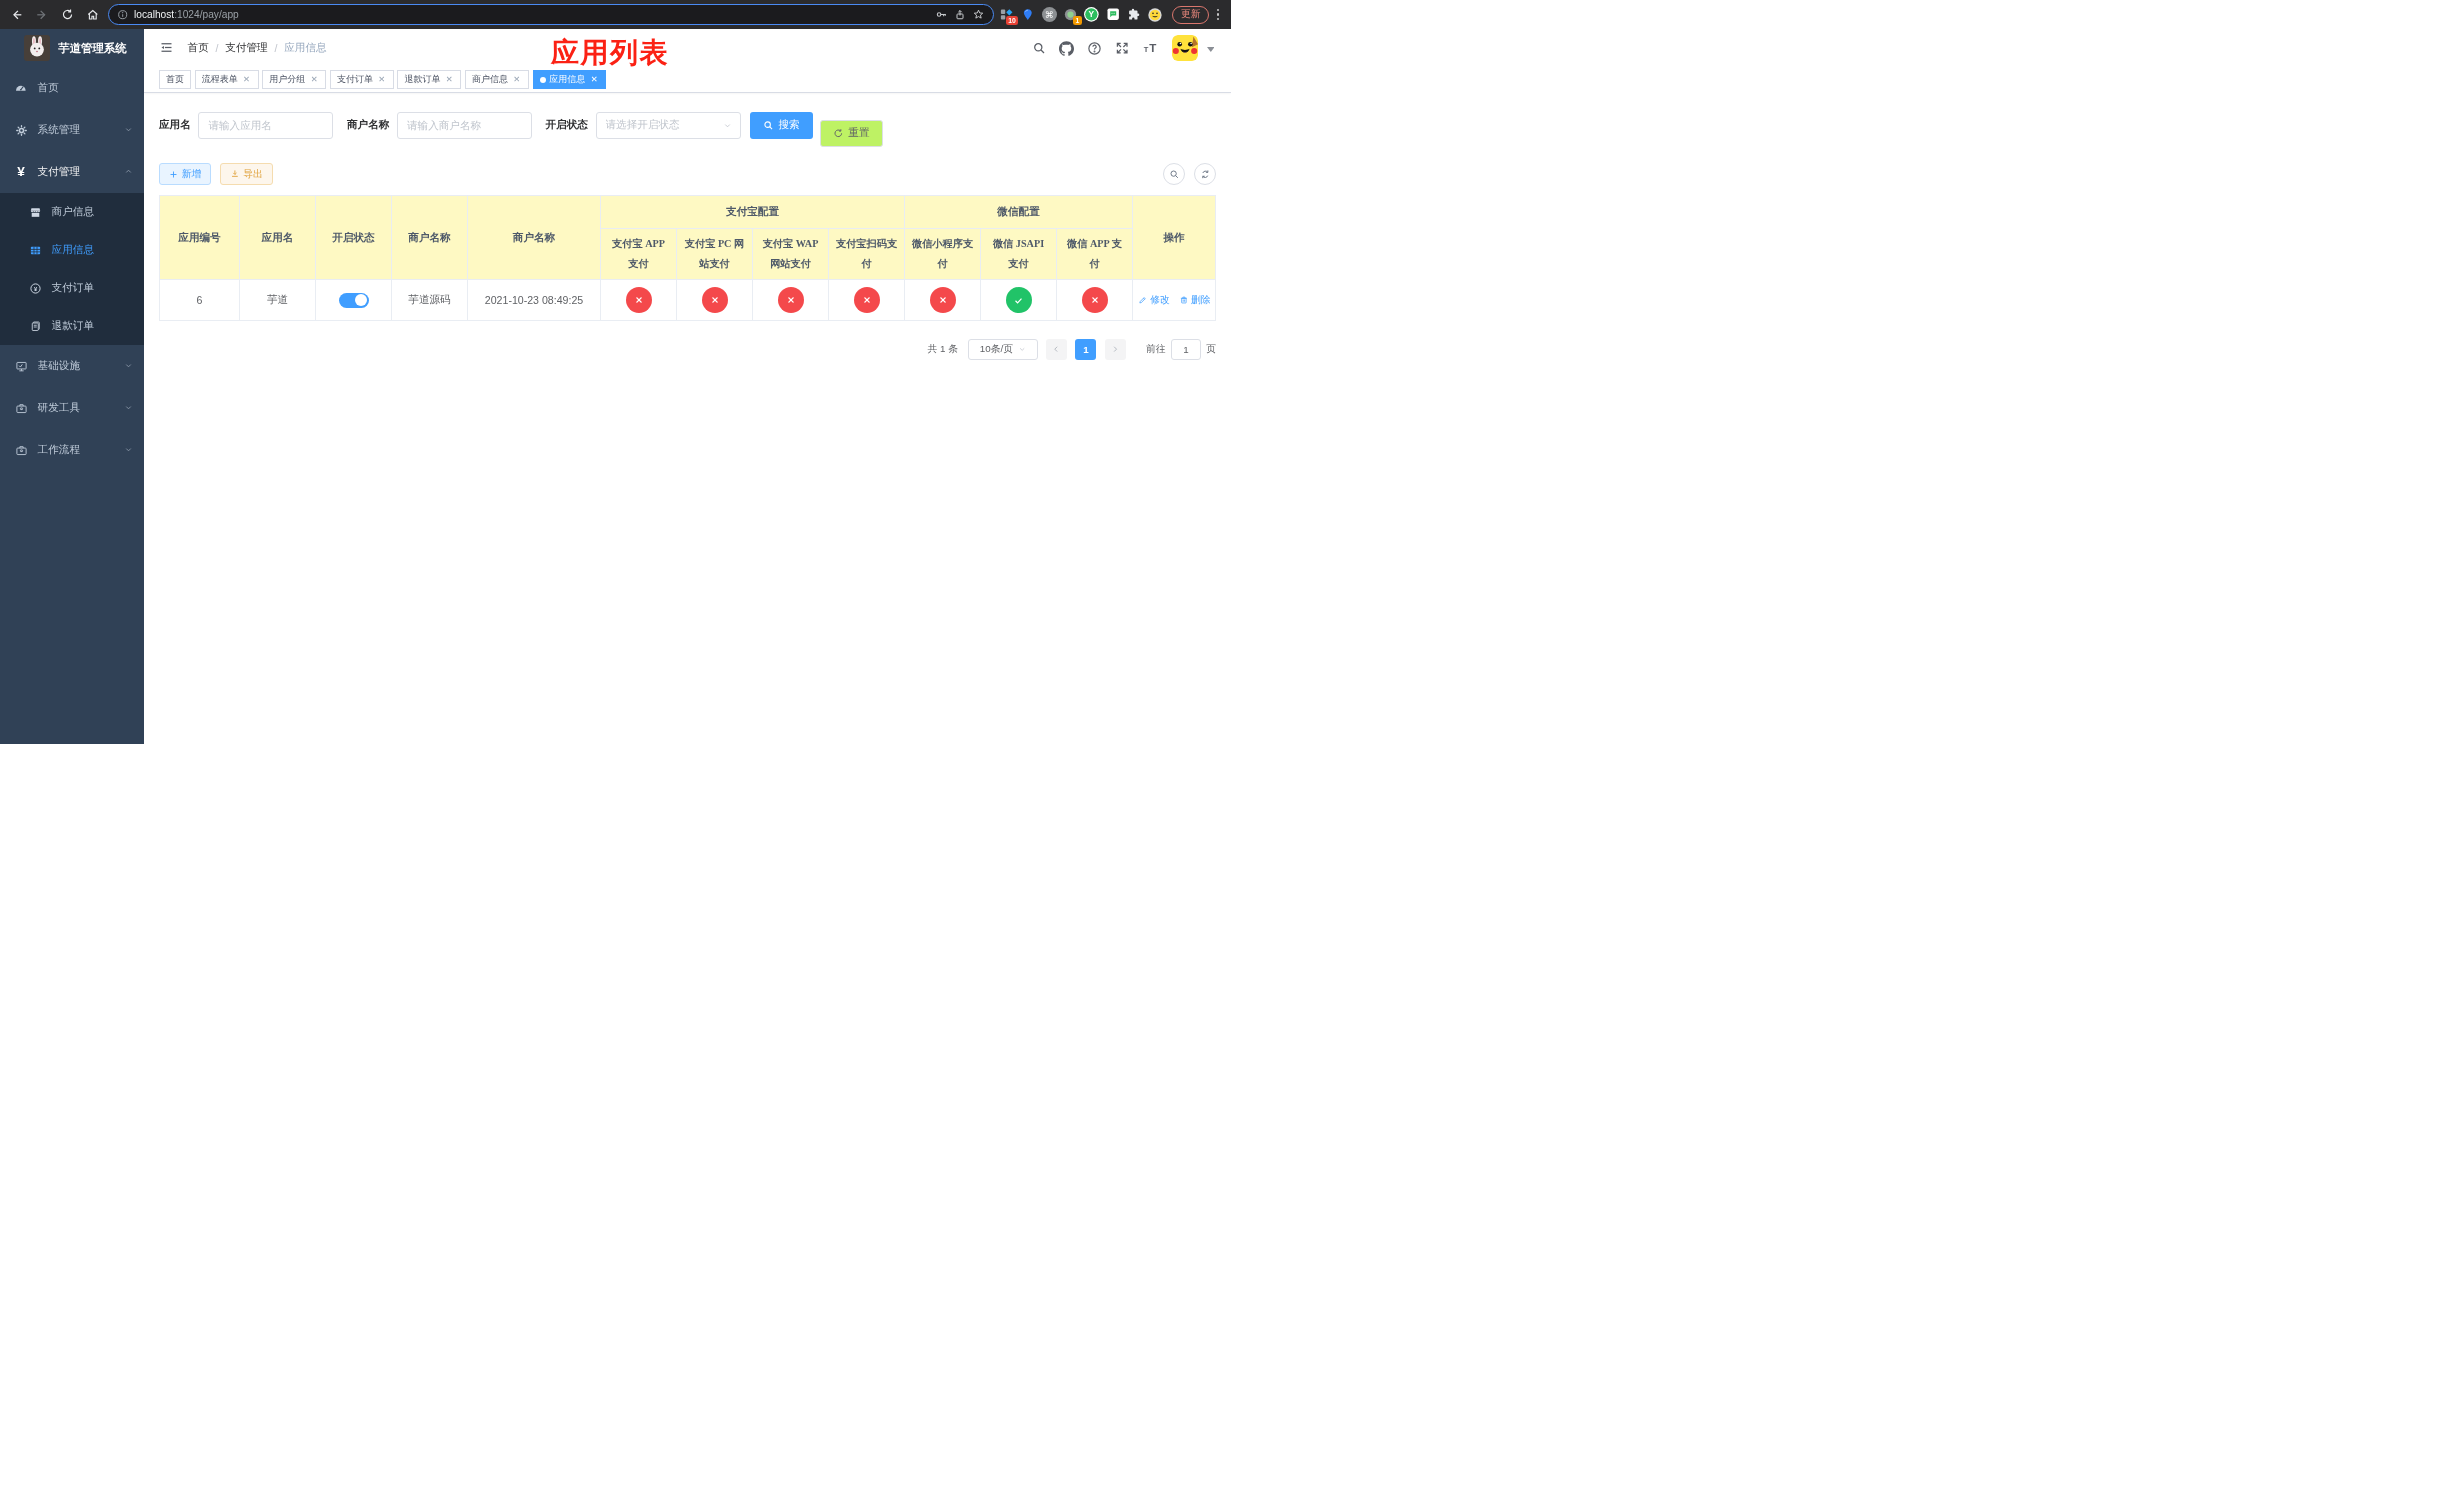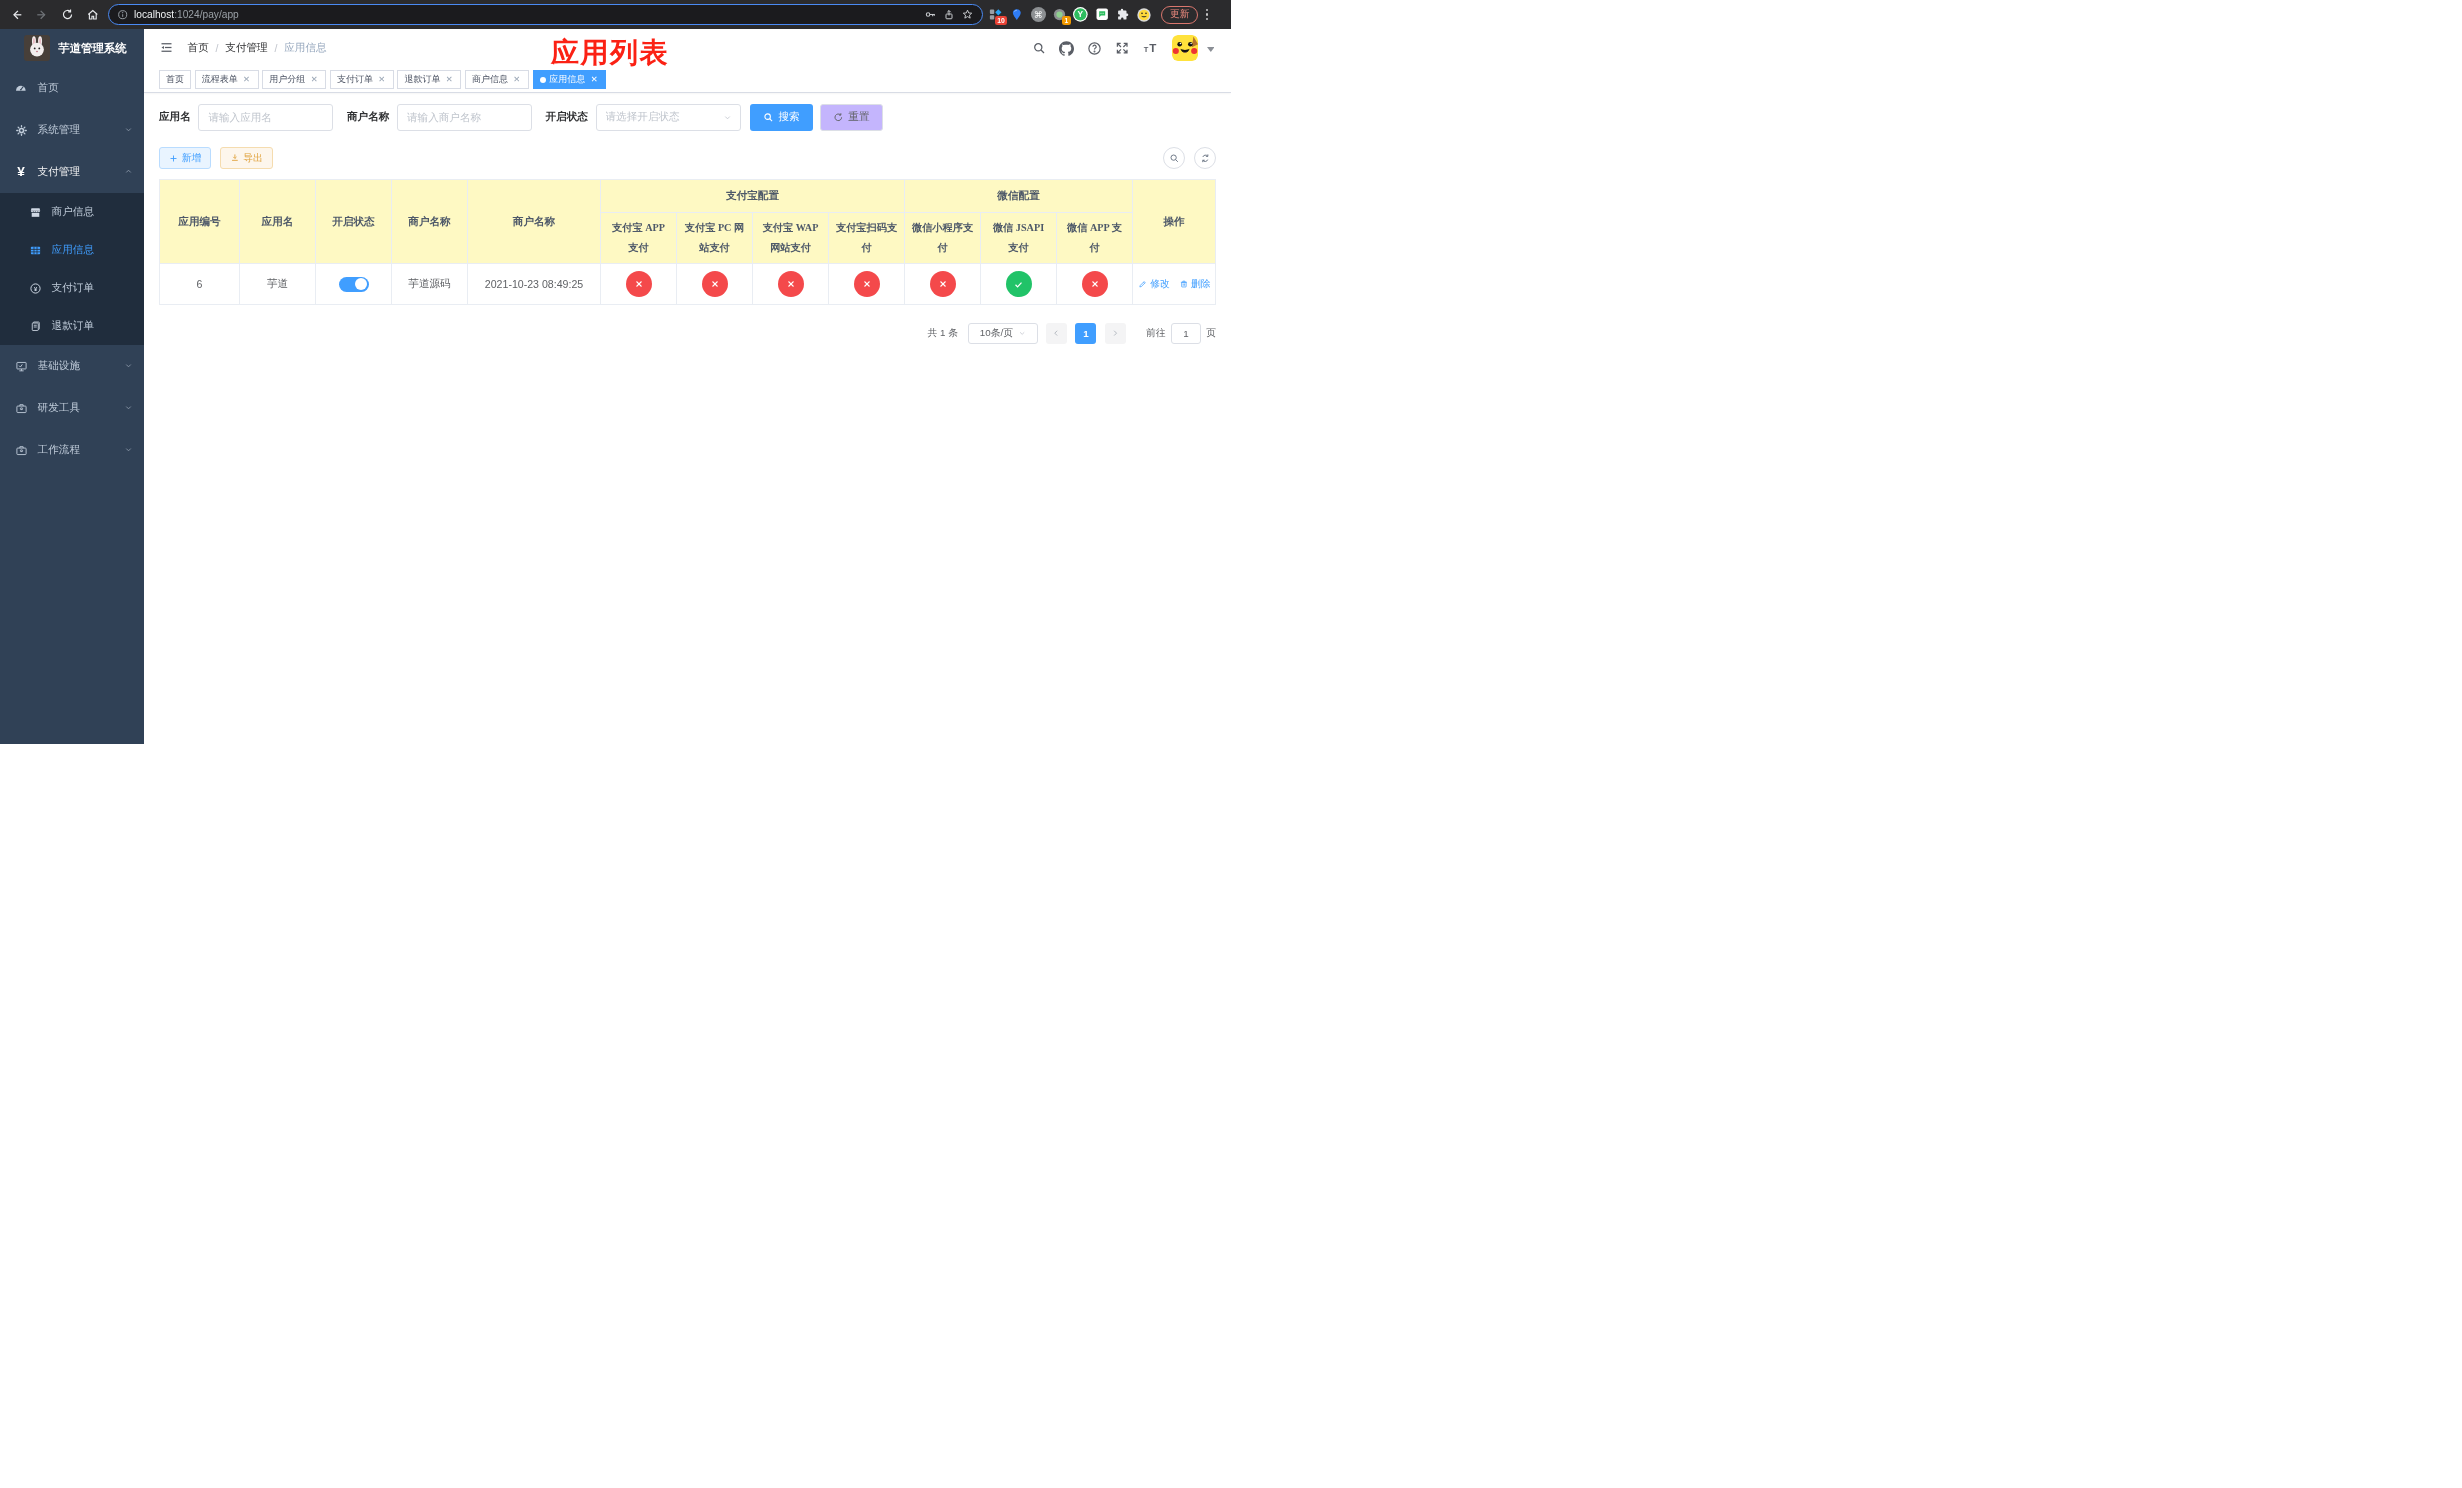--- a/index.html
+++ b/index.html
@@ -1,21 +1,21 @@
 <!DOCTYPE html>
 <html style="font-size:12px"><head>
 <meta charset="utf-8">
 <style>
   * { margin:0; padding:0; box-sizing:border-box; }
   html,body { background:#fff; }
   body { font-family:"Liberation Sans","DejaVu Sans",sans-serif; font-size:10.6px; color:#303133; }
   .screen { position:relative; width:1231px; height:744px; overflow:hidden; background:#fff; }
 
   
-  .browser-bar { height:29px; background:#2b2b2d; display:flex; align-items:center; padding:0 20px 0 6px; gap:4.5px; }
+  .browser-bar { height:29px; background:#2b2b2d; display:flex; align-items:center; padding:0 9px 0 6px; gap:4.5px; }
   .bbtn { width:21px; height:21px; display:flex; align-items:center; justify-content:center; border-radius:4.5px; flex:0 0 auto; }
   .bbtn svg { display:block; }
   .url-pill { flex:1 1 auto; height:21px; background:#1b1b1e; border:1.5px solid #4a8af4; border-radius:10.6px; display:flex; align-items:center; padding:0 7.6px; gap:6px; min-width:0; }
   .url-text { flex:1 1 auto; white-space:nowrap; overflow:hidden; font-size:10.2px; }
   .url-host { color:#f1f3f4; }
   .url-rest { color:#9aa0a6; }
   .ext-icon { position:relative; width:16.7px; height:16.7px; display:flex; align-items:center; justify-content:center; flex:0 0 auto; }
   .badge { position:absolute; right:-3px; bottom:-2.3px; font-size:6.8px; line-height:9px; padding:0 2.3px; border-radius:2.3px; color:#fff; font-weight:bold; }
   .badge.red { background:#e94235; }
   .badge.orange { background:#f29900; }
@@ -72,21 +72,21 @@
 
   .search-row { display:flex; align-items:center; gap:7.6px; }
   .form-label { font-weight:700; color:#303133; font-size:10.6px; margin-left:6px; white-space:nowrap; }
   .form-label:first-child { margin-left:0; }
   .text-input { width:135px; height:27px; border:0.8px solid #dcdfe6; border-radius:3px; padding:0 9px; font-size:10.6px; color:#606266; font-family:inherit; }
   .text-input::placeholder { color:#bfc4cc; }
   .select-box { width:145px; height:27px; border:0.8px solid #dcdfe6; border-radius:3px; display:flex; align-items:center; padding:0 7.6px 0 9px; cursor:pointer; }
   .select-box .sel-text { flex:1 1 auto; color:#bfc4cc; font-size:10.6px; white-space:nowrap; overflow:hidden; }
   .btn { height:27px; display:inline-flex; align-items:center; gap:4.5px; padding:0 12px; border-radius:3px; font-size:10.6px; cursor:pointer; border:0.8px solid transparent; white-space:nowrap; }
   .btn-primary { background:#409eff; color:#fff; }
-  .btn-plain { background:#c4b5fd; border-color:#dcdfe6; color:#606266; }
+  .btn-plain { background:#bef264; border-color:#dcdfe6; color:#606266;margin-top:16px; }
 
   .toolbar-row { display:flex; align-items:center; margin-top:16.7px; }
   .btn-sm { height:22px; padding:0 9px; font-size:9.8px; border-radius:3px; display:inline-flex; align-items:center; gap:3.8px; cursor:pointer; }
   .btn-add { background:#e9f4ff; border:0.8px solid #b9dcff; color:#409eff; margin-right:8.3px; }
   .btn-export { background:#fdf6ec; border:0.8px solid #f5dcaf; color:#e0a23c; }
   .toolbar-right { margin-left:auto; display:flex; gap:9px; }
   .circle-btn { width:22px; height:22px; border-radius:50%; border:0.8px solid #dcdfe6; background:#fff; display:flex; align-items:center; justify-content:center; cursor:pointer; }
 
   
   table.grid { width:100%; border-collapse:collapse; margin-top:9.8px; table-layout:fixed; }

